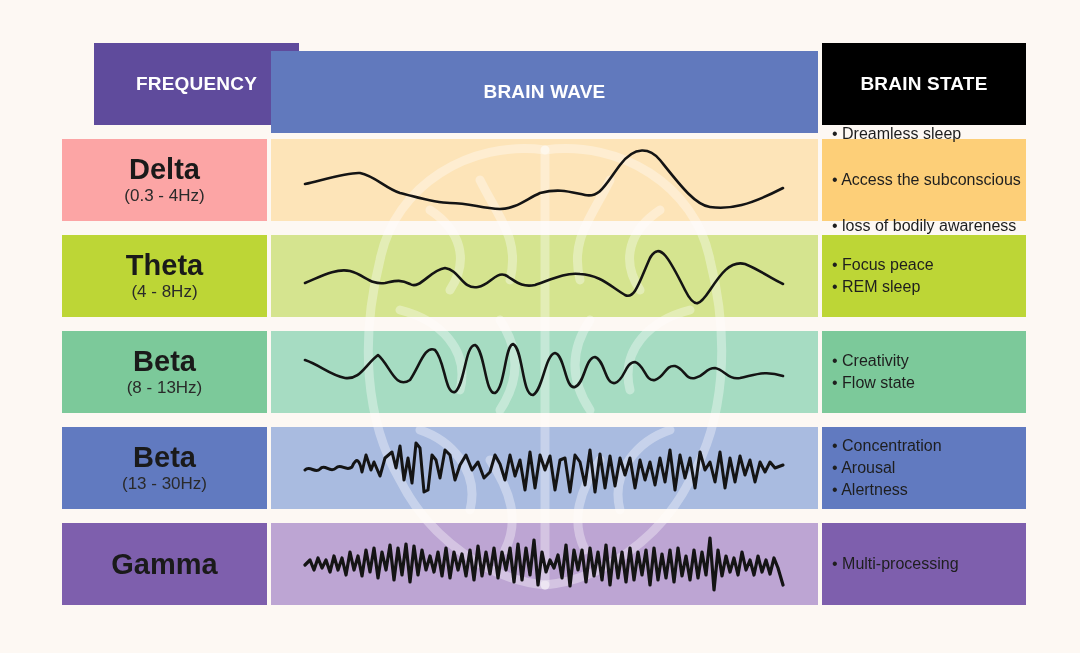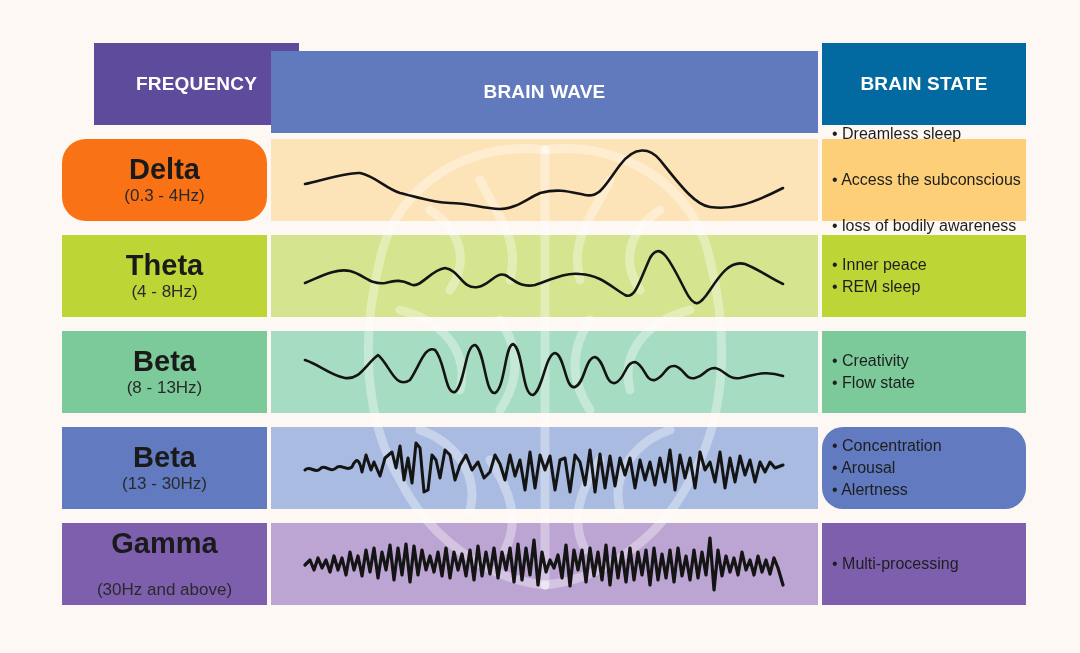--- a/index.html
+++ b/index.html
@@ -17,69 +17,68 @@
 </style>
 </head>
 <body>
 
 <div class="cell hdr" style="left:62px;top:43px;width:205px;height:82px;background:#5f4b9c;margin-left:32px;">
   <span>FREQUENCY</span>
 </div>
 <div class="cell hdr" style="left:271px;top:43px;width:547px;height:82px;background:#6179bd;margin-top:8px;">
   <span>BRAIN WAVE</span>
 </div>
-<div class="cell hdr" style="left:822px;top:43px;width:204px;height:82px;background:#0369a1;">
+<div class="cell hdr" style="left:822px;top:43px;width:204px;height:82px;background:#000000;">
   <span>BRAIN STATE</span>
 </div>
 
-<div class="cell freq" style="left:62px;top:139px;width:205px;height:82px;background:#f97316;border-radius:24px;">
+<div class="cell freq" style="left:62px;top:139px;width:205px;height:82px;background:#fca5a5;">
   <div class="name">Delta</div>
   <div class="range">(0.3 - 4Hz)</div>
 </div>
 <div class="cell wave" style="left:271px;top:139px;width:547px;height:82px;background:#fde4b8;"></div>
 <div class="cell state" style="left:822px;top:139px;width:204px;height:82px;background:#fdcf78;gap:24px;">
   <div>• Dreamless sleep</div>
   <div>• Access the subconscious</div>
   <div>• loss of bodily awareness</div>
 </div>
 
 <div class="cell freq" style="left:62px;top:235px;width:205px;height:82px;background:#bdd636;">
   <div class="name">Theta</div>
   <div class="range">(4 - 8Hz)</div>
 </div>
 <div class="cell wave" style="left:271px;top:235px;width:547px;height:82px;background:#d5e48f;"></div>
 <div class="cell state" style="left:822px;top:235px;width:204px;height:82px;background:#bdd636;">
-  <div>• Inner peace</div>
+  <div>• Focus peace</div>
   <div>• REM sleep</div>
 </div>
 
 <div class="cell freq" style="left:62px;top:331px;width:205px;height:82px;background:#7cc99a;">
   <div class="name">Beta</div>
   <div class="range">(8 - 13Hz)</div>
 </div>
 <div class="cell wave" style="left:271px;top:331px;width:547px;height:82px;background:#a6dcc2;"></div>
 <div class="cell state" style="left:822px;top:331px;width:204px;height:82px;background:#7cc99a;">
   <div>• Creativity</div>
   <div>• Flow state</div>
 </div>
 
 <div class="cell freq" style="left:62px;top:427px;width:205px;height:82px;background:#617ac0;">
   <div class="name">Beta</div>
   <div class="range">(13 - 30Hz)</div>
 </div>
 <div class="cell wave" style="left:271px;top:427px;width:547px;height:82px;background:#a9bbe0;"></div>
-<div class="cell state" style="left:822px;top:427px;width:204px;height:82px;background:#617ac0;border-radius:21px;">
+<div class="cell state" style="left:822px;top:427px;width:204px;height:82px;background:#617ac0;">
   <div>• Concentration</div>
   <div>• Arousal</div>
   <div>• Alertness</div>
 </div>
 
 <div class="cell freq" style="left:62px;top:523px;width:205px;height:82px;background:#7e5fad;gap:20px;">
   <div class="name">Gamma</div>
-  <div class="range">(30Hz and above)</div>
 </div>
 <div class="cell wave" style="left:271px;top:523px;width:547px;height:82px;background:#bda5d3;"></div>
 <div class="cell state" style="left:822px;top:523px;width:204px;height:82px;background:#7e5fad;">
   <div>• Multi-processing</div>
 </div>
 
 <svg id="brain" width="1080" height="653">
   <g fill="none" stroke="#ffffff" stroke-opacity="0.35" stroke-width="9" stroke-linecap="round">
     <path d="M545 150 C470 140 395 185 380 260 C360 340 365 420 400 480 C430 540 490 580 545 585"></path>
     <path d="M545 150 C620 140 695 185 710 260 C730 340 725 420 690 480 C660 540 600 580 545 585"></path>

